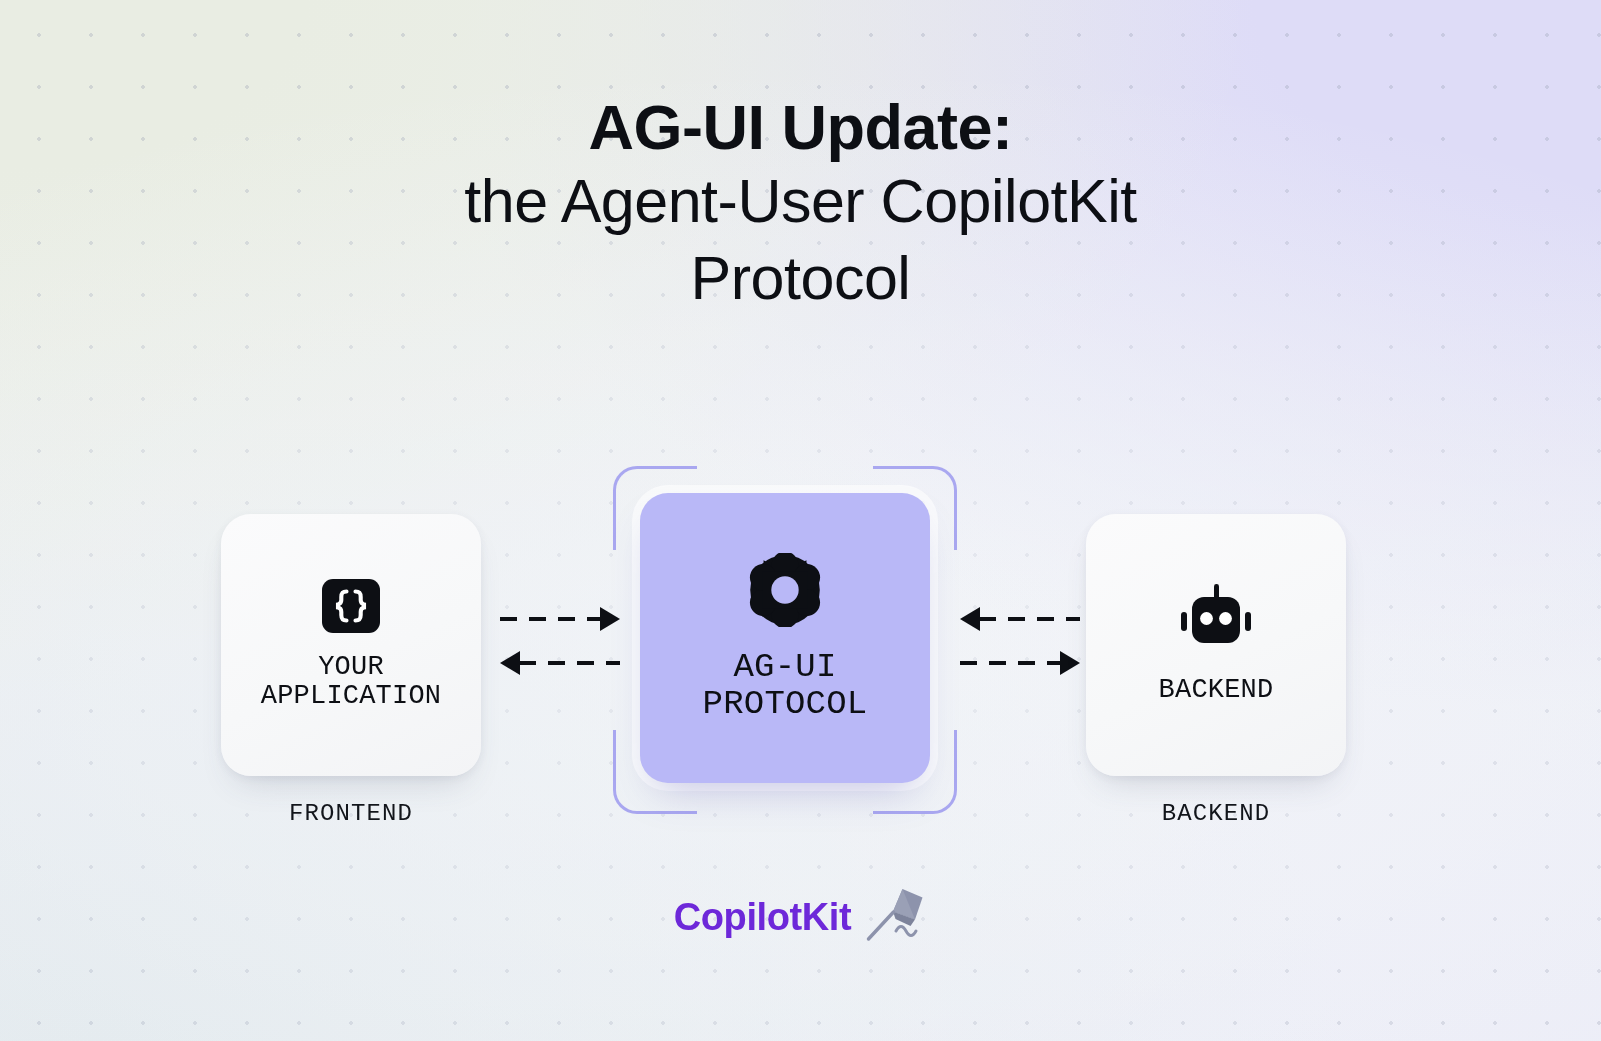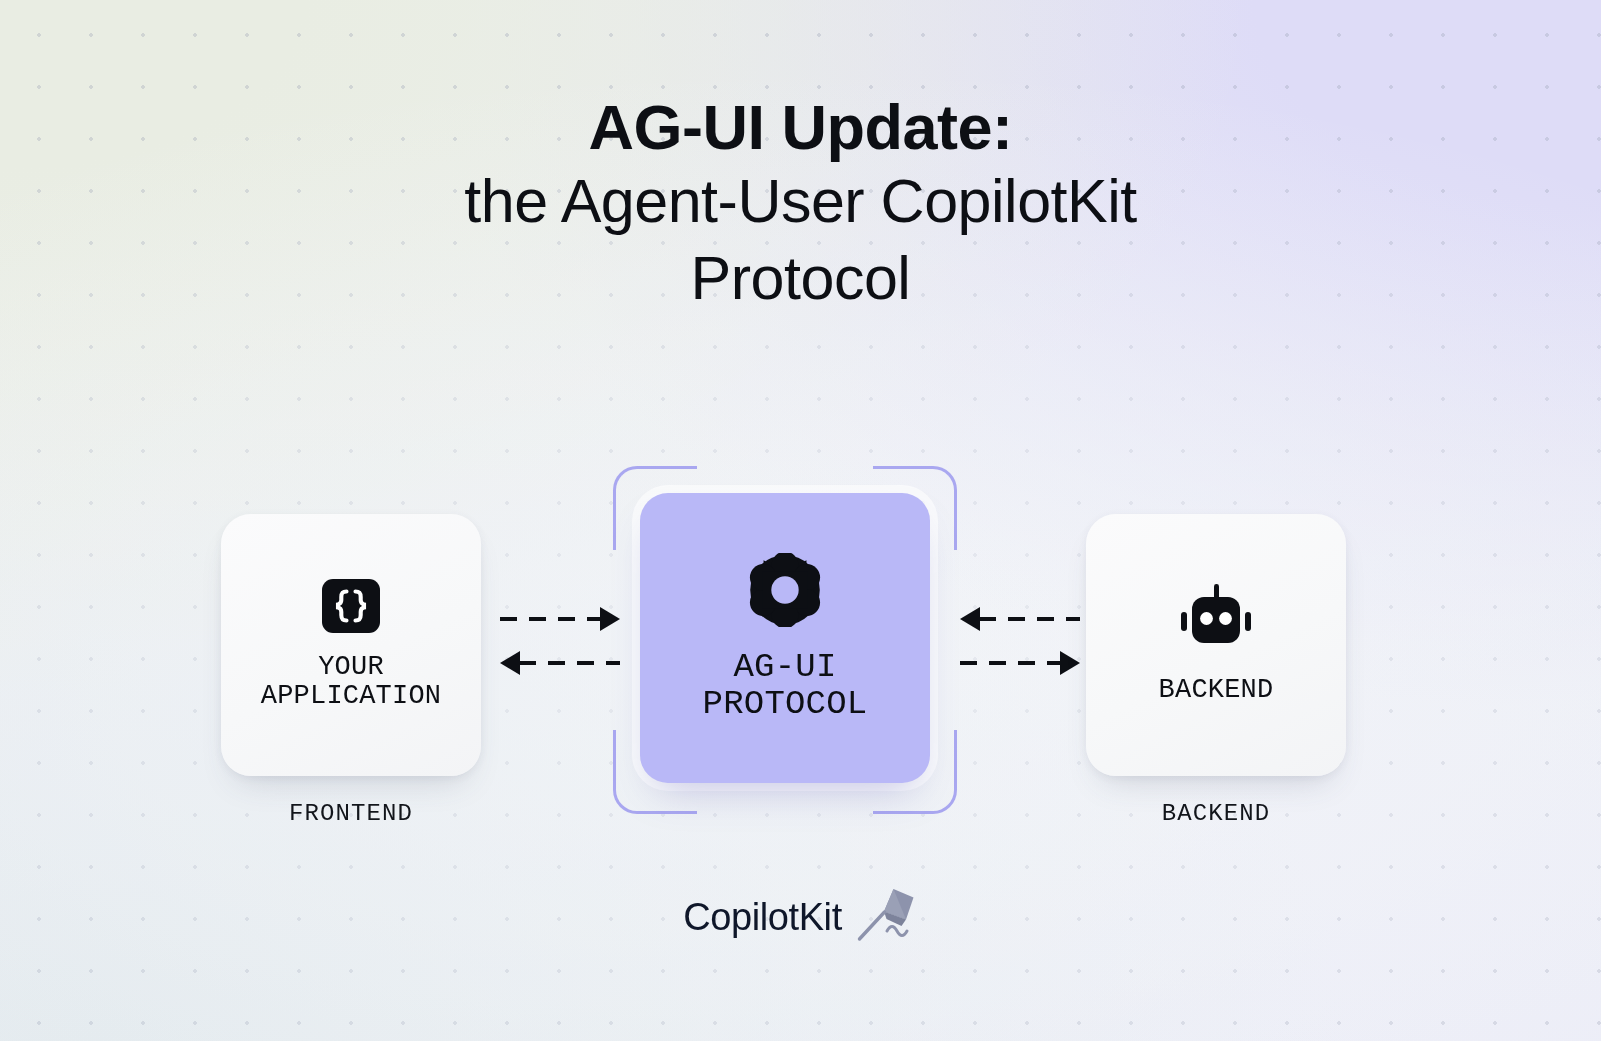--- a/index.html
+++ b/index.html
@@ -103,21 +103,21 @@
   }
   .head{ width:0; height:0; flex:0 0 auto; }
   .head-r{ border-top:12px solid transparent; border-bottom:12px solid transparent; border-left:20px solid #0d0f14; margin-left:-1px; }
   .head-l{ border-top:12px solid transparent; border-bottom:12px solid transparent; border-right:20px solid #0d0f14; margin-right:-1px; }
 
   
   #footer-logo{
     position:absolute; left:0; right:0; top:886px;
     display:flex; align-items:center; justify-content:center; gap:14px;
   }
-  #brand-text{ font-size:38px; font-weight:400; color:#0f172a; letter-spacing:-.4px; }
+  #brand-text{ font-size:38px; font-weight:700; color:#6d28d9; letter-spacing:-.4px; }
 </style>
 </head>
 <body>
 
 <div id="bg-gradient"></div>
 <div id="bg-dots"></div>
 <div id="bg-veil"></div>
 
 <div id="title-block">
   <div class="t-line1">AG-UI Update:</div>

